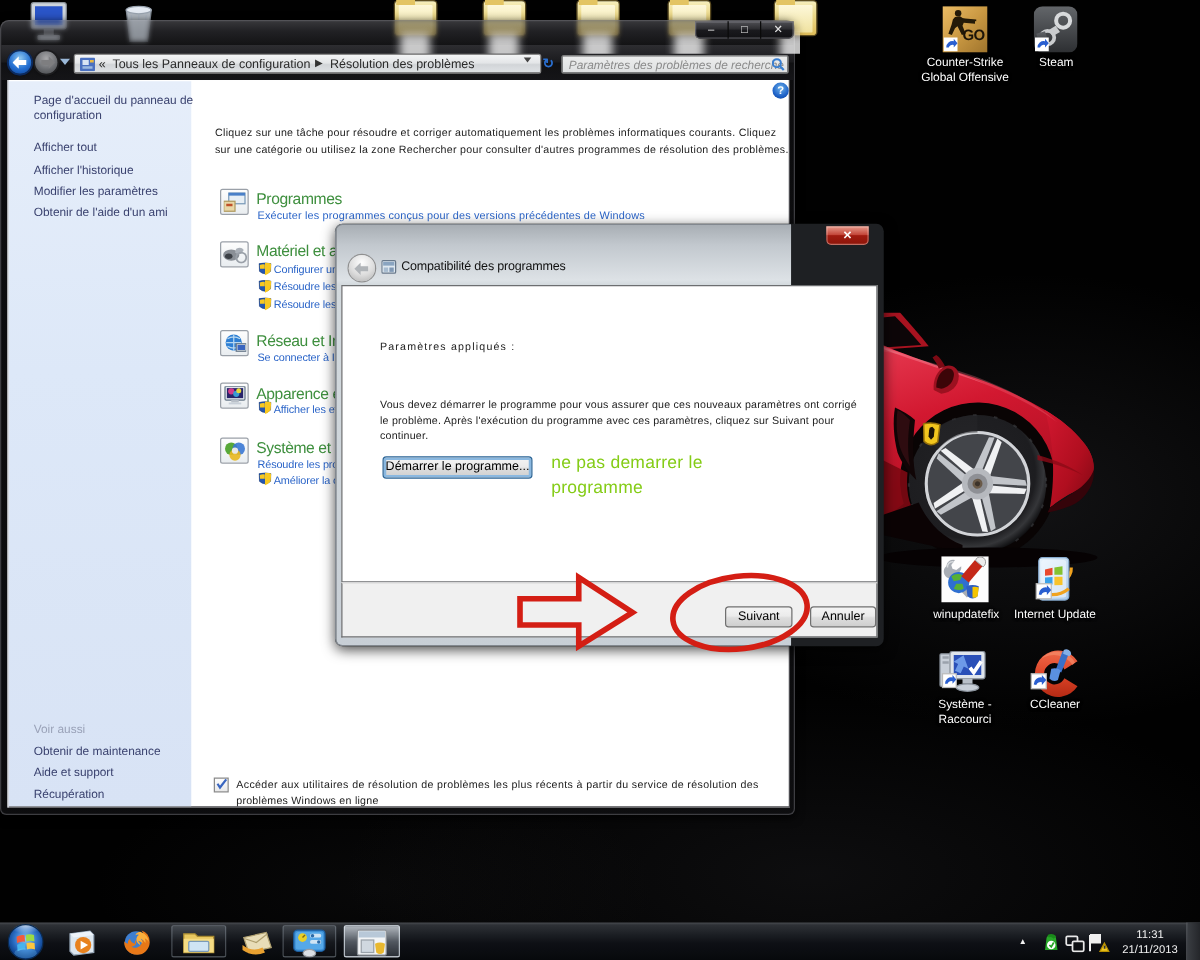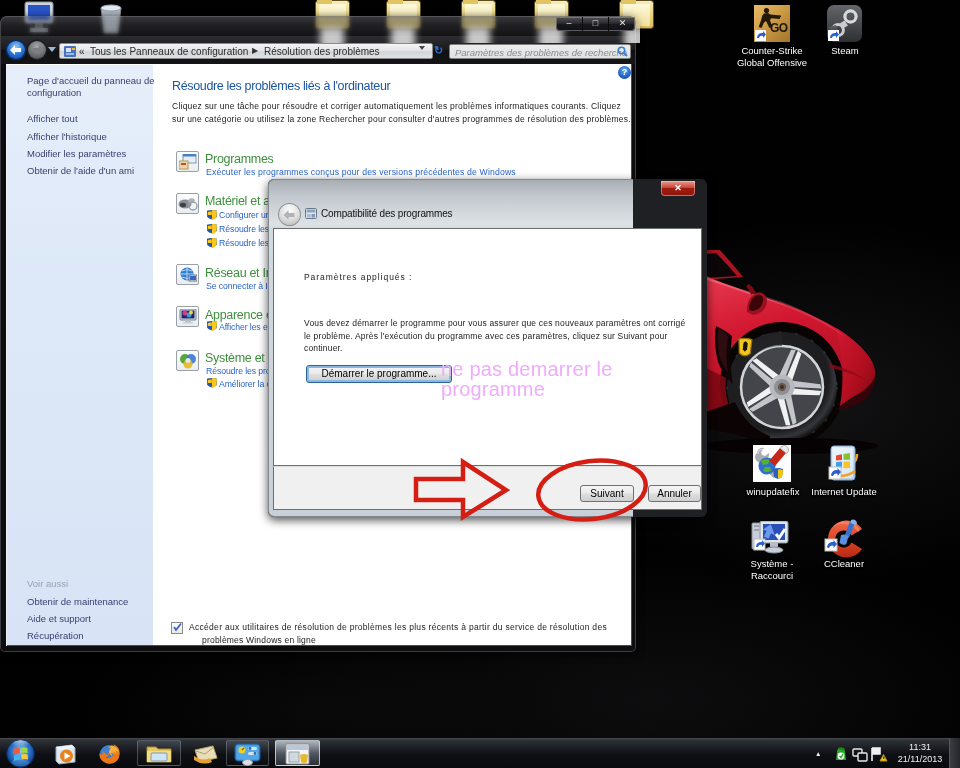--- a/index.html
+++ b/index.html
@@ -26,21 +26,21 @@
 .txt{position:absolute;color:#1b1b1b;font-size:8.5px;letter-spacing:-.1px}
 .green{position:absolute;color:#3e8f3e;font-size:12.5px;letter-spacing:-.3px}
 .blue{position:absolute;color:#2a64c8;font-size:8.7px;letter-spacing:-.1px}
 .cicon{position:absolute;width:23px;height:21px;border:1px solid #9aa0a8;background:linear-gradient(#fdfdfd,#e9edf0);border-radius:2px}
 
 #dlgframe{left:268px;top:179px;width:439px;height:338px;border-radius:6px;background:#1e2023;box-shadow:0 3px 10px rgba(0,0,0,.7)}
 #dlglight{left:268px;top:179px;width:365px;height:338px;border-radius:6px 0 0 6px;border:1px solid #82888f;border-right:none;background:linear-gradient(#a8aeb4 0,#c2c8ce 16px,#dde2e6 44px,#d3dade 48px,#c8cfd6 338px)}
 #dlgw{left:273px;top:228px;width:429px;height:238px;background:#fff;border:1px solid #6c6e70}
 #dlgfoot{left:273px;top:466px;width:429px;height:44px;background:#f0f0f0;border:1px solid #6c6e70;border-top:1px solid #dfdfdf}
 .btn{position:absolute;background:linear-gradient(#f4f4f4,#ebebeb 45%,#dddddd 55%,#cfcfcf);border:1px solid #707070;border-radius:3px;font-size:10px;color:#000;text-align:center}
-.red{position:absolute;color:#f0abfc;font-size:20px}
+.red{position:absolute;color:#84cc16;font-size:14px}
 
 #bar{left:0;top:738px;width:960px;height:30px;background:linear-gradient(#4a4d52 0,#2e3136 2px,#1b1e23 10px,#0e1015 55%,#07090c 100%)}
 .tbtn{position:absolute;top:740px;height:26px;border-radius:2px;border:1px solid rgba(150,160,170,.4);background:linear-gradient(rgba(130,140,150,.28),rgba(60,65,72,.18) 50%,rgba(20,22,26,.18))}
 .dlab{position:absolute;color:#fff;font-size:9.5px;text-align:center;text-shadow:0 1px 2px #000,0 0 3px #000;line-height:11.5px}
 .tray{position:absolute;color:#f2f2f2;font-size:9px;text-align:center}
 </style></head>
 <body>
 <div id="desk">
   <div id="tex" class="abs"></div>
 
@@ -329,21 +329,20 @@
   <div class="sl" style="left:27px;top:131px">Afficher l'historique</div>
   <div class="sl" style="left:27px;top:148px">Modifier les paramètres</div>
   <div class="sl" style="left:27px;top:165px">Obtenir de l'aide d'un ami</div>
   <div class="slg" style="left:27px;top:578px">Voir aussi</div>
   <div class="sl" style="left:27px;top:596px">Obtenir de maintenance</div>
   <div class="sl" style="left:27px;top:613px">Aide et support</div>
   <div class="sl" style="left:27px;top:630px">Récupération</div>
 
   <div class="abs" style="left:618px;top:66px;width:13px;height:13px;border-radius:50%;background:radial-gradient(circle at 50% 35%,#6db2ea,#1e62c8 60%,#0b3f96);color:#fff;font-size:9px;font-weight:bold;text-align:center;line-height:13px">?</div>
 
-  <div class="h1" style="left:172px;top:79px;letter-spacing:-.35px">Résoudre les problèmes liés à l'ordinateur</div>
   <div class="txt" style="left:172px;top:100px;width:480px;line-height:13px;letter-spacing:.24px">Cliquez sur une tâche pour résoudre et corriger automatiquement les problèmes informatiques courants. Cliquez<br>sur une catégorie ou utilisez la zone Rechercher pour consulter d'autres programmes de résolution des problèmes.</div>
 
   <div class="cicon" style="left:176px;top:151px"></div>
   <svg class="abs" style="left:179px;top:154px" width="18" height="16" viewBox="0 0 18 16">
       <rect x="4" y="0" width="13" height="9" fill="#e8eff5" stroke="#7a9ab8"></rect>
       <rect x="4" y="0" width="13" height="2.5" fill="#4a80c8"></rect>
       <rect x="0" y="7" width="9" height="8" fill="#e8d8a8" stroke="#b09a60"></rect>
       <rect x="2" y="9" width="5" height="2" fill="#c05028"></rect>
     </svg>
   <div class="green" style="left:205px;top:152px">Programmes</div>
@@ -417,41 +416,41 @@
       <path d="M0,1 Q5,-0.5 10,1 L9.5,7 Q5,11 0.5,7 Z" fill="#2456b0" stroke="#1a3a78" stroke-width=".5"></path>
       <path d="M5,0.2 Q7.5,-0.2 10,1 L9.5,7 Q7.5,9.5 5,10.2 Z M0.8,2 Q3,1.2 4.8,1.6 L4.8,5 L1,5 Z" fill="#f8c820"></path>
       <path d="M1,5.5 L4.8,5.5 L4.8,9.8 Q2.5,9 1,5.5 Z" fill="#f8c820" opacity="0"></path>
     </svg>
   <div class="blue" style="left:219px;top:379px">Améliorer la consommation d'énergie</div>
 
   <div class="abs" style="left:171px;top:622px;width:12px;height:12px;border:1px solid #8a8a8a;background:linear-gradient(#fdfdfd,#e8e8e8)"></div>
   <svg class="abs" style="left:172px;top:622px" width="11" height="11" viewBox="0 0 11 11">
       <path d="M2,5 L4,8 L9,1.5" fill="none" stroke="#3a66c0" stroke-width="1.8"></path>
     </svg>
-  <div class="txt" style="left:189px;top:621px;width:460px;line-height:12.5px;letter-spacing:.3px">Accéder aux utilitaires de résolution de problèmes les plus récents à partir du service de résolution des<br><span style="letter-spacing:.2px;margin-left:13px">problèmes Windows en ligne</span></div>
+  <div class="txt" style="left:189px;top:621px;width:460px;line-height:12.5px;letter-spacing:.3px">Accéder aux utilitaires de résolution de problèmes les plus récents à partir du service de résolution des<br><span style="letter-spacing:.2px;">problèmes Windows en ligne</span></div>
 
   <div id="dlgframe" class="abs"></div>
   <div id="dlglight" class="abs"></div>
   <div class="abs" style="left:661px;top:181px;width:34px;height:15px;border-radius:0 0 4px 4px;background:linear-gradient(#e89c8e,#c4473a 45%,#a01b10 50%,#8c1509);box-shadow:0 0 0 1px rgba(255,220,210,.45) inset;color:#fff;font-size:9px;font-weight:bold;text-align:center;line-height:14px">✕</div>
   <div class="navcirc" style="left:279px;top:204px;width:21px;height:21px;background:radial-gradient(circle at 50% 30%,#fefefe,#dcdcdc 55%,#b0b0b0);box-shadow:0 0 0 1px #909090"></div>
   <svg class="abs" style="left:283px;top:210px" width="13" height="10" viewBox="0 0 12 10">
       <path d="M5,0 L5,3 L11,3 L11,7 L5,7 L5,10 L0,5 Z" fill="#b0b4b8"></path>
     </svg>
   <svg class="abs" style="left:305px;top:207px" width="13" height="13" viewBox="0 0 13 13">
       <rect x="0.5" y="1.5" width="11" height="10" rx="1" fill="#dfe8f0" stroke="#68788a"></rect>
       <rect x="1.5" y="2.5" width="9" height="3" fill="#8aa4c0"></rect>
       <rect x="2" y="7" width="3.5" height="3.5" fill="#a8bcd0"></rect>
       <rect x="6.5" y="7" width="3.5" height="3.5" fill="#8098b4"></rect>
     </svg>
   <div class="abs" style="left:321px;top:208px;font-size:10px;letter-spacing:-.15px;color:#111">Compatibilité des programmes</div>
 
   <div id="dlgw" class="abs"></div>
   <div class="txt" style="left:304px;top:272px;line-height:11.5px;letter-spacing:.95px">Paramètres appliqués :</div>
   <div class="txt" style="left:304px;top:317px;width:460px;line-height:12.5px;letter-spacing:.18px">Vous devez démarrer le programme pour vous assurer que ces nouveaux paramètres ont corrigé<br>le problème. Après l'exécution du programme avec ces paramètres, cliquez sur Suivant pour<br>continuer.</div>
-  <div class="btn" style="left:306px;top:365px;width:146px;height:18px;line-height:16px;border-color:#2a6496;box-shadow:0 0 0 2px #8ab8e0 inset">Démarrer le programme...</div>
+  <div class="btn" style="left:306px;top:365px;width:120px;height:18px;line-height:16px;border-color:#2a6496;box-shadow:0 0 0 2px #8ab8e0 inset">Démarrer le programme...</div>
 
   <div id="dlgfoot" class="abs"></div>
   <div class="btn" style="left:580px;top:485px;width:54px;height:17px;line-height:15px">Suivant</div>
   <div class="btn" style="left:648px;top:485px;width:53px;height:17px;line-height:15px">Annuler</div>
 
   <div class="red" style="left:441px;top:359px;width:175px;line-height:20px;letter-spacing:.2px">ne pas demarrer le<br>programme</div>
   <svg class="abs" style="left:400px;top:450px" width="280" height="90" viewBox="0 0 280 90">
     <polygon points="16,29 63,29 63,12 106,40 63,67 63,50 16,50" fill="none" stroke="#d41e14" stroke-width="4.5"></polygon>
     <ellipse cx="192" cy="40" rx="54" ry="29" fill="none" stroke="#d41e14" stroke-width="4.5" transform="rotate(-7 192 40)"></ellipse>
   </svg>

